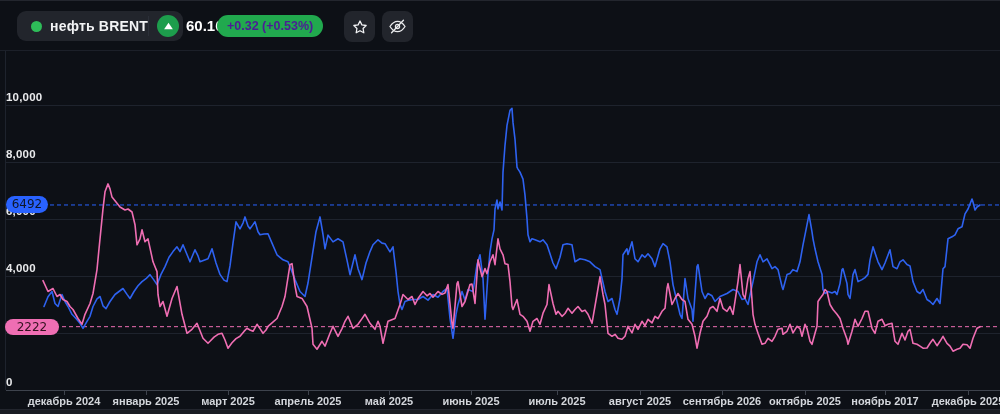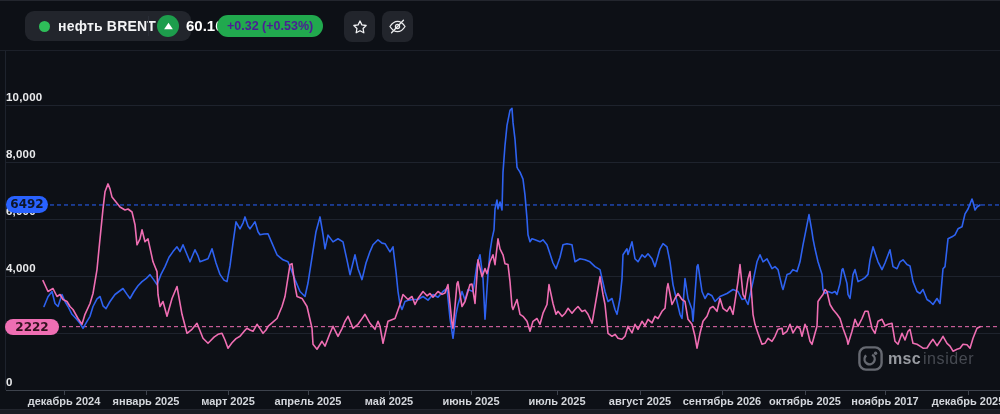--- a/index.html
+++ b/index.html
@@ -1,39 +1,39 @@
 <!DOCTYPE html>
 <html><head>
 <meta charset="utf-8">
 <style>
   html,body{margin:0;padding:0;background:#0d1016;}
   body{font-family:"Liberation Sans","DejaVu Sans",sans-serif;}
   #app{position:relative;width:1000px;height:414px;background:#0d1016;overflow:hidden;border-top:1px solid #23262e;box-sizing:border-box;}
   
   #toolbar{position:absolute;left:0;top:0;width:1000px;height:49px;border-bottom:1px solid #1c2029;}
   .sym-pill{position:absolute;left:17px;top:10px;height:30px;border-radius:9px;background:#22252c;
-            display:inline-flex;align-items:center;gap:8px;padding:0 13px 0 14px;cursor:pointer;margin-left:8px;}
+            display:inline-flex;align-items:center;gap:8px;padding:0 13px 0 14px;cursor:pointer;}
   .dot{width:11px;height:11px;border-radius:50%;}
   .sym-name{color:#f2f3f5;font-size:14px;font-weight:700;letter-spacing:.2px;white-space:nowrap;}
   .chev{margin-left:4px;display:flex;}
   .vsep{position:absolute;left:148px;top:15px;width:1px;height:20px;background:#2b2f38;}
   .dir-badge{position:absolute;left:157px;top:14px;width:22px;height:22px;border-radius:50%;
              display:flex;align-items:center;justify-content:center;}
   .price{position:absolute;left:186px;top:16px;color:#ffffff;font-size:15px;font-weight:700;}
   .chg-badge{position:absolute;left:217px;top:14px;height:22px;line-height:22px;border-radius:11px;
              padding:0 10px;color:#4c1d95;font-size:12.5px;font-weight:700;white-space:nowrap;}
   .icon-btn{position:absolute;top:10px;width:31px;height:31px;border-radius:8px;background:#22252c;border:none;
             display:flex;align-items:center;justify-content:center;cursor:pointer;padding:0;}
   #fav-btn{left:344px;} #hide-btn{left:382px;}
   
   #plot{position:absolute;left:0;top:0;}
   .ylab{position:absolute;left:6px;color:#e9eaec;font-size:11.5px;font-weight:600;letter-spacing:.2px;z-index:2;}
   .xlab{position:absolute;top:394px;transform:translateX(-50%);color:#d3d6db;font-size:11px;font-weight:600;
         white-space:nowrap;z-index:2;}
-  .price-tag{position:absolute;z-index:4;border-radius:9px;text-align:center;font-size:12px;font-weight:700;
+  .price-tag{position:absolute;z-index:4;border-radius:9px;text-align:center;font-size:12px;font-weight:400;
              font-family:"DejaVu Sans",sans-serif;}
   #tag-blue{left:6px;width:42px;height:17px;line-height:17px;}
   #tag-pink{left:5px;width:54px;height:16px;line-height:16px;}
   
   #watermark{position:absolute;left:858px;top:345px;display:flex;align-items:center;gap:5px;opacity:.92;z-index:3;}
   .wm-bold{color:#a3a6ac;font-size:16px;font-weight:700;letter-spacing:.3px;}
   .wm-light{color:#4b4f57;font-size:16px;font-weight:400;letter-spacing:.6px;margin-left:-3px;}
   #bottom-strip{position:absolute;left:0;top:408px;width:1000px;height:6px;background:#191c23;border-top:1px solid #22252d;}
 </style>
 </head>
@@ -84,31 +84,20 @@
       <span class="xlab" style="left: 640px;">август 2025</span>
       <span class="xlab" style="left: 722px;">сентябрь 2026</span>
       <span class="xlab" style="left: 805px;">октябрь 2025</span>
       <span class="xlab" style="left: 885px;">ноябрь 2017</span>
       <span class="xlab" style="left: 968px;">декабрь 2025</span>
     </div>
 
   <div class="price-tag" id="tag-blue" style="background: rgb(41, 98, 255); color: rgb(14, 22, 40); top: 195.478px;">6492</div>
   <div class="price-tag" id="tag-pink" style="background: rgb(239, 110, 179); color: rgb(51, 18, 31); top: 317.673px;">2222</div>
 
-  <div id="watermark">
-    <span style="display:flex;">
-      <svg width="25" height="25" viewBox="0 0 25 25">
-        <rect x="1.4" y="1.4" width="22.2" height="22.2" rx="6.5" fill="none" stroke="#6e7179" stroke-width="2.4"></rect>
-        <circle cx="11.6" cy="13.2" r="5.1" fill="none" stroke="#6e7179" stroke-width="2.4" stroke-dasharray="25 7" transform="rotate(-60 11.6 13.2)"></circle>
-        <circle cx="17.6" cy="7.2" r="1.7" fill="#6e7179"></circle>
-      </svg>
-    </span>
-    <span class="wm-bold">msc</span>
-    <span class="wm-light">insider</span>
-  </div>
 
   <div id="bottom-strip"></div>
 
   <div id="toolbar">
     <div class="sym-pill">
       <span class="dot" id="sym-dot" style="background: rgb(46, 189, 89);"></span>
       <span class="sym-name">нефть BRENT</span>
       <span class="chev">
         <svg width="10" height="7" viewBox="0 0 10 7">
           <polyline points="1,1.5 5,5.5 9,1.5" fill="none" stroke="#b9bcc2" stroke-width="1.8" stroke-linecap="round" stroke-linejoin="round"></polyline>

